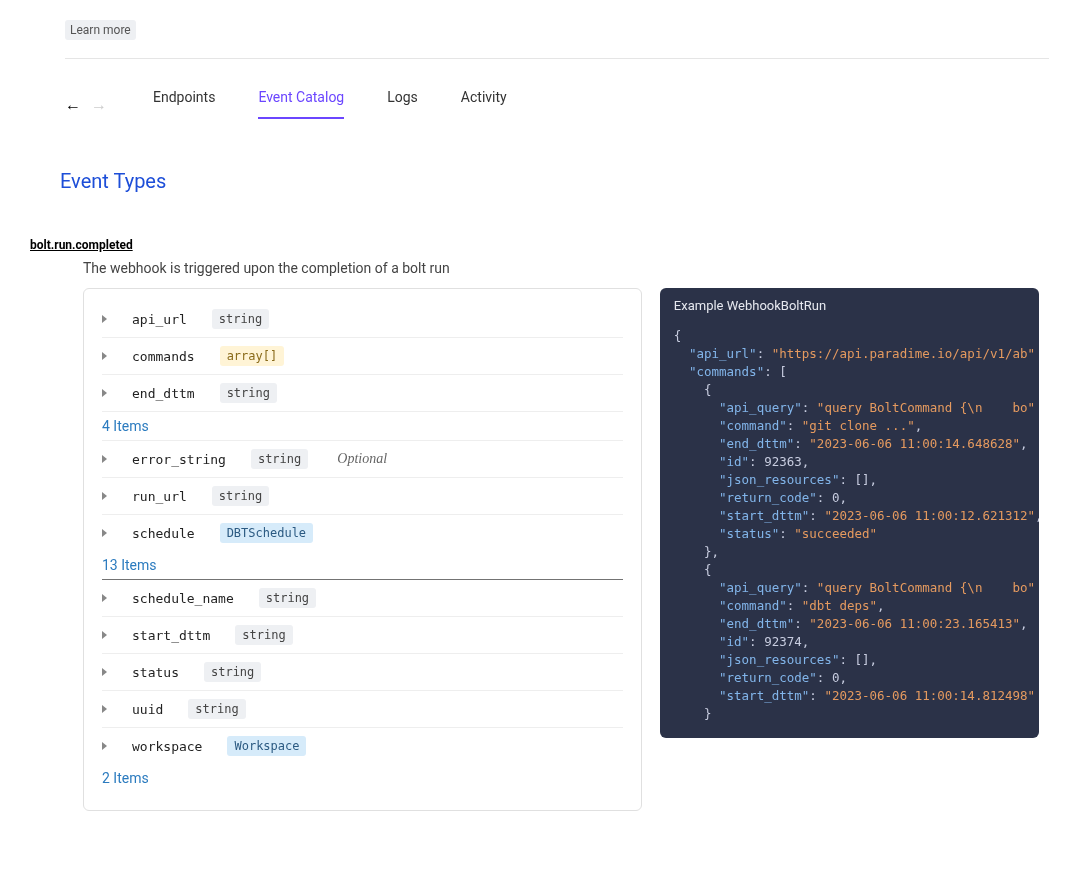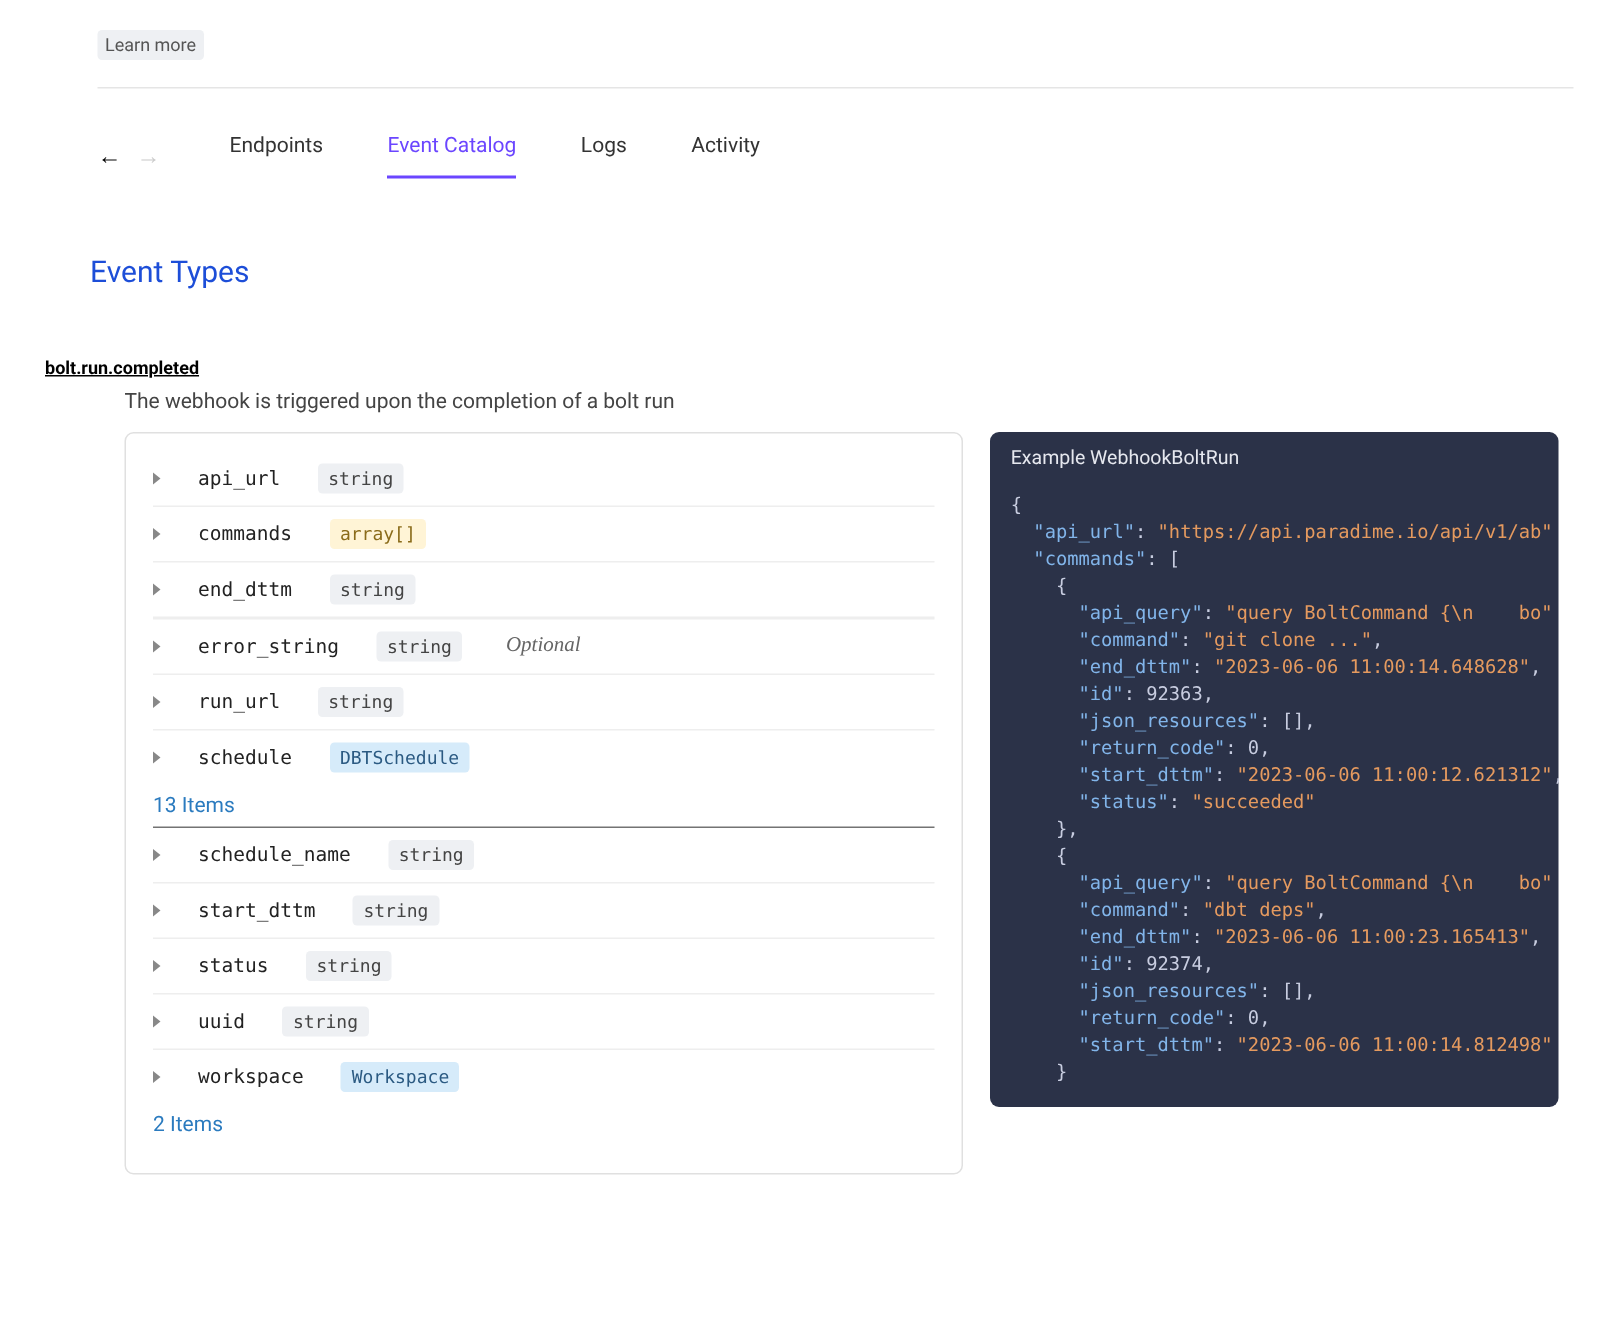--- a/index.html
+++ b/index.html
@@ -233,20 +233,21 @@
         <span class="field-name">commands</span>
         <span class="pill array">array[]</span>
       </div>
 
       <div class="field-row">
         <span class="tri"></span>
         <span class="field-name">end_dttm</span>
         <span class="pill string">string</span>
       </div>
 
+      <div class="items-link">4 Items</div>
 
       <div class="field-row" style="border-top:1px solid #eee;">
         <span class="tri"></span>
         <span class="field-name">error_string</span>
         <span class="pill string">string</span>
         <span class="optional">Optional</span>
       </div>
 
 
       <div class="field-row">

